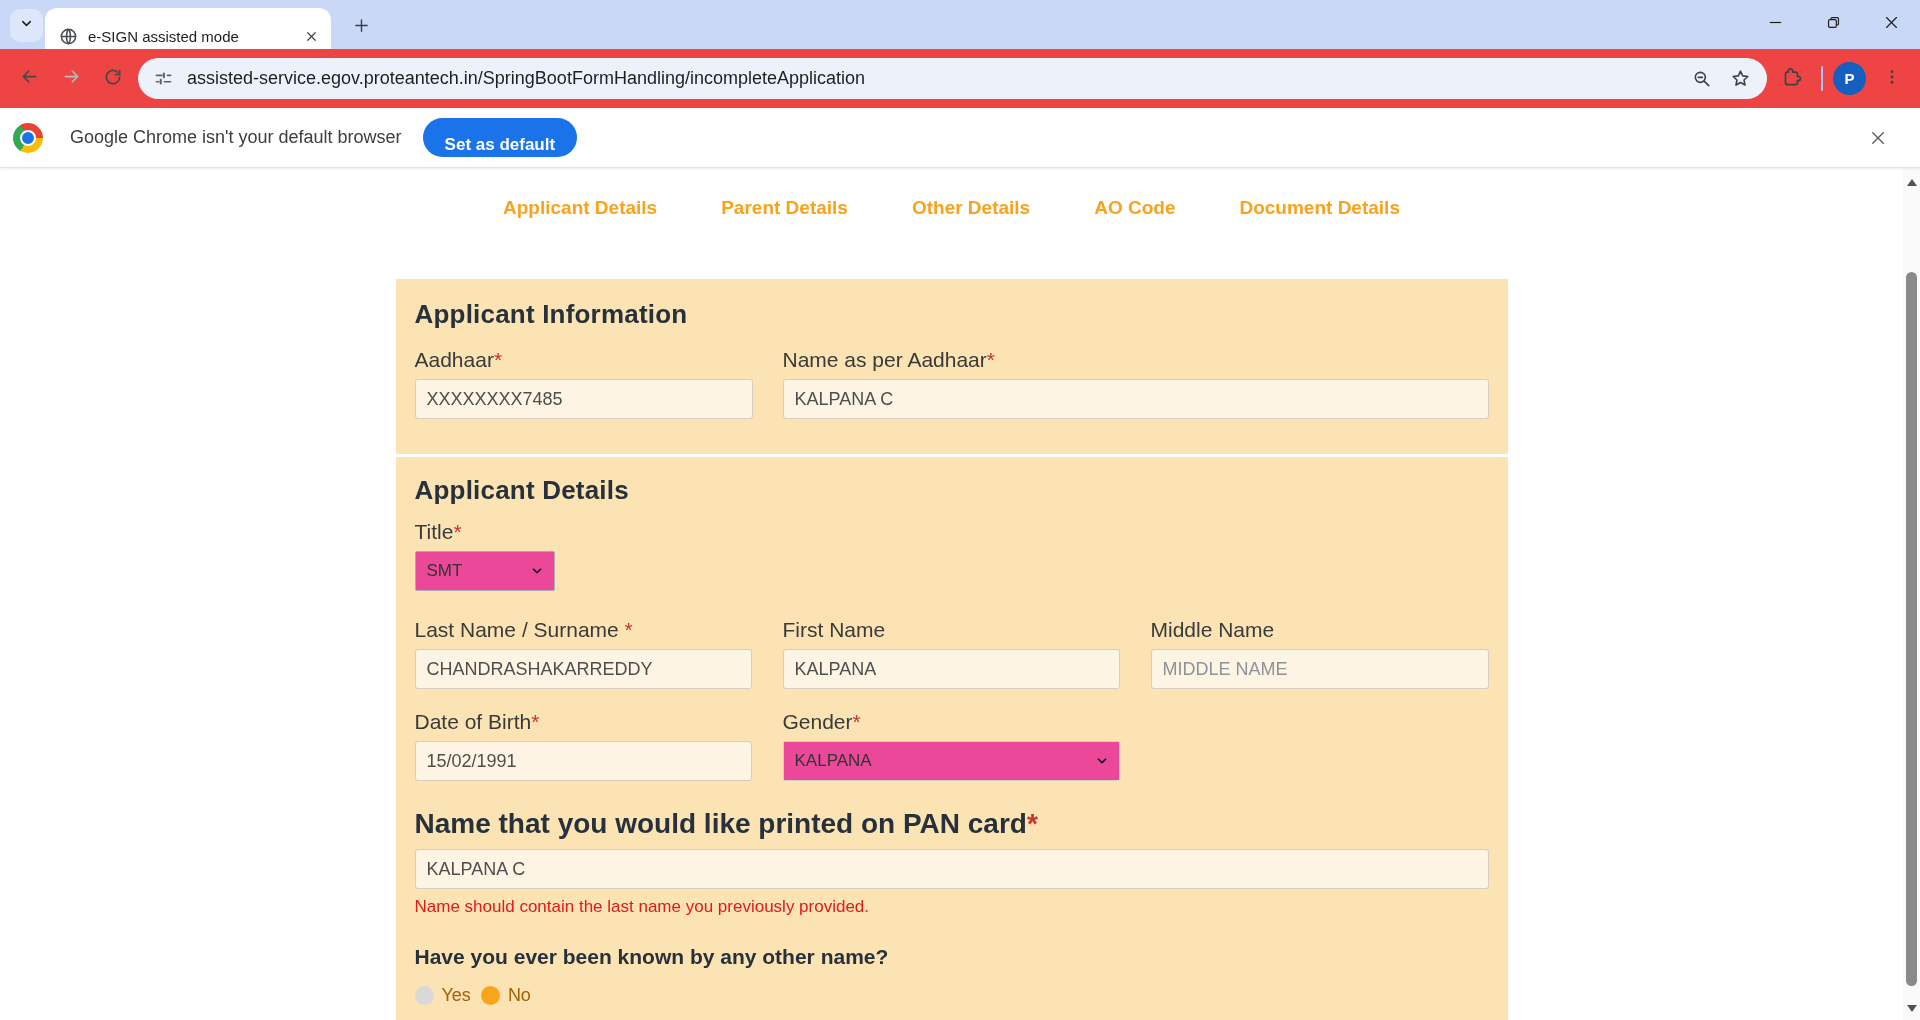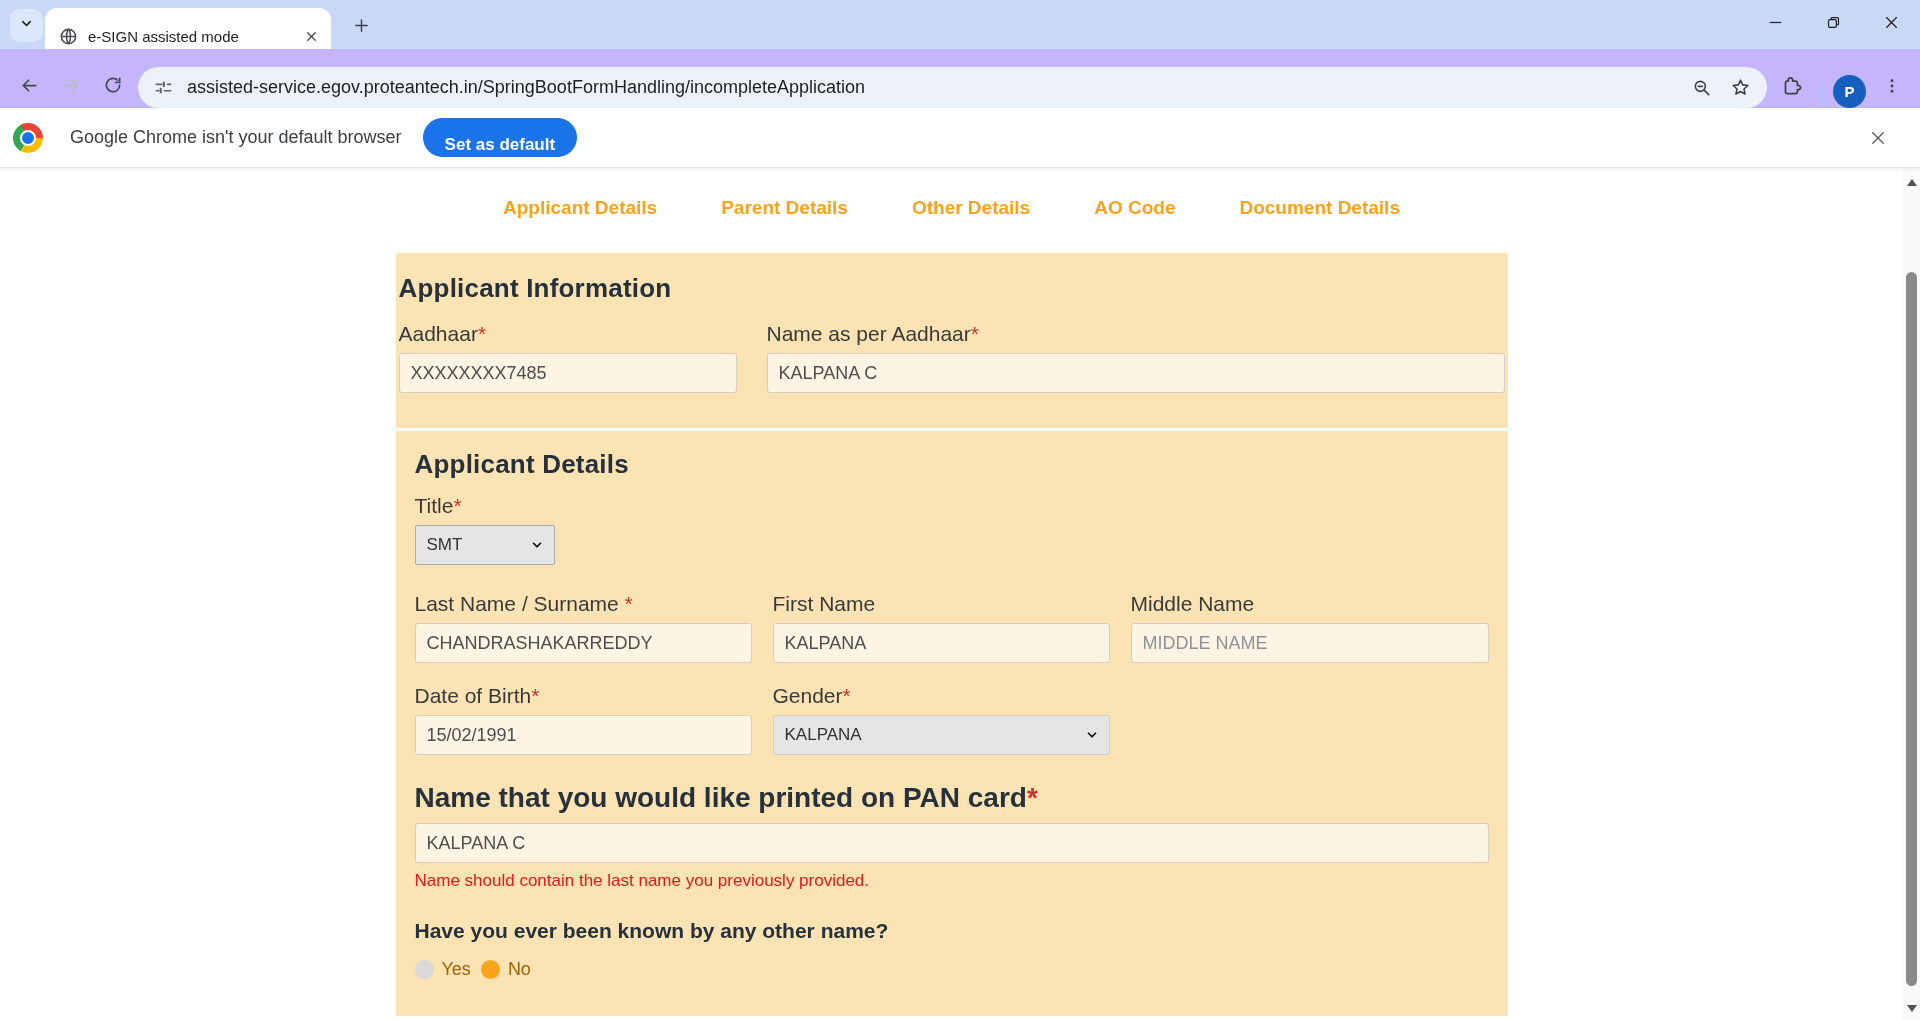--- a/index.html
+++ b/index.html
@@ -14,21 +14,21 @@
     border-radius:10px; background:#DDE7FB; display:flex; align-items:center; justify-content:center; cursor:pointer; }
   .tab { position:absolute; left:45px; top:8px; width:286px; height:41px; background:#fff;
     border-radius:12px 12px 0 0; display:flex; align-items:center; padding:16px 8px 0 14px; }
   .tab-title { flex:1; font-size:15px; color:#1F1F1F; margin-left:10px; white-space:nowrap; overflow:hidden; }
   .iconbtn { display:flex; align-items:center; justify-content:center; cursor:pointer; }
   .tab-close { width:24px; height:24px; border-radius:50%; }
   .newtab { position:absolute; left:346px; top:10px; width:30px; height:30px; }
   .wincontrols { position:absolute; right:0; top:0; height:48px; display:flex; }
   .winbtn { width:58px; height:48px; display:flex; align-items:center; justify-content:center; cursor:pointer; }
 
-  .toolbar { height:59px; background:#c4b5fd; display:flex; align-items:flex-end; padding:0 8px; }
+  .toolbar { height:59px; background:#ef4444; display:flex; align-items:center; padding:0 8px; }
   .navbtn { width:42px; height:42px; border-radius:50%; }
   .omnibox { flex:1; height:41px; background:#EDF1FA; border-radius:21px; display:flex;
     align-items:center; padding:0 8px 0 16px; margin:0 4px; min-width:0; cursor:text; }
   .url { flex:1; font-size:18px; color:#1F1F1F; margin-left:14px; white-space:nowrap; overflow:hidden; }
   .obicon { width:38px; height:38px; border-radius:50%; }
   .separator { width:2px; height:25px; background:#A8C7FA; margin:0 10px; border-radius:1px; }
   .avatar { width:33px; height:33px; border-radius:50%; background:#155FBF; color:#fff;
     font-size:15px; font-weight:bold; display:flex; align-items:center; justify-content:center; cursor:pointer; }
 
   .notifbar { position:relative; z-index:2; height:60px; background:#fff; display:flex; align-items:center;
@@ -49,32 +49,32 @@
   .sb-arrow { position:absolute; left:0; width:17px; height:16px; display:flex; align-items:center; justify-content:center; cursor:pointer; }
   .sb-up { top:6px; } .sb-down { bottom:4px; }
   .tri-up { width:0; height:0; border-left:5px solid transparent; border-right:5px solid transparent; border-bottom:7px solid #4F5357; }
   .tri-down { width:0; height:0; border-left:5px solid transparent; border-right:5px solid transparent; border-top:7px solid #4F5357; }
   .sb-thumb { position:absolute; top:104px; left:3px; width:11px; height:714px; background:#8A8A8A; border-radius:6px; cursor:pointer; }
 
   .navtabs { display:flex; justify-content:center; gap:64px; padding-top:29px; }
   .navtab { font-size:19px; font-weight:bold; color:#F9A21C; cursor:pointer; white-space:nowrap; }
 
   .panel { width:1112px; margin:0 auto; background:#FBE3B4; }
-  .panel1 { margin-top:34px; margin-bottom:3px; padding:20px 3px 35px; }
+  .panel1 { margin-top:60px; margin-bottom:3px; padding:20px 19px 35px; }
   .panel2 { padding:18px 19px 36px; }
   .section-heading { margin:0; font-size:26px; font-weight:bold; color:#27313C; letter-spacing:.2px; }
 
   .grid2 { display:grid; grid-template-columns:338px 1fr; column-gap:30px; margin-top:18px; }
-  .grid3 { display:grid; grid-template-columns:337px 337px 1fr; column-gap:21px; }
+  .grid3 { display:grid; grid-template-columns:337px 337px 1fr; column-gap:31px; }
   .flabel { display:block; font-size:21px; color:#3A3A3A; margin-bottom:7px; }
   .req { color:#C5362F; }
   .finput { width:100%; height:40px; background:#FDF4E3; border:1px solid #D6CEC2; border-radius:3px;
     padding:0 11px; font-size:18px; color:#4E4E4E; font-family:inherit; }
   .finput::placeholder { color:#8E9399; }
-  .selectbox { height:40px; background:#e5e5e5; border:1px solid #ABABAB; border-radius:2px;
+  .selectbox { height:40px; background:#ec4899; border:1px solid #ABABAB; border-radius:2px;
     display:flex; align-items:center; justify-content:space-between; padding:0 10px 0 11px;
     font-size:17px; color:#333; cursor:pointer; }
   .w140 { width:140px; }
   .title-row { margin-top:14px; }
   .mt27 { margin-top:27px; } .mt21 { margin-top:21px; }
   .pan-label { font-size:28px; font-weight:bold; color:#27313C; margin-top:27px; }
   .pan-wrap { margin-top:9px; }
   .error { font-size:17px; color:#E11A1A; margin-top:8px; }
   .question { font-size:21px; font-weight:bold; color:#27313C; margin-top:28px; }
   .radios { display:flex; align-items:center; margin-top:16px; }

